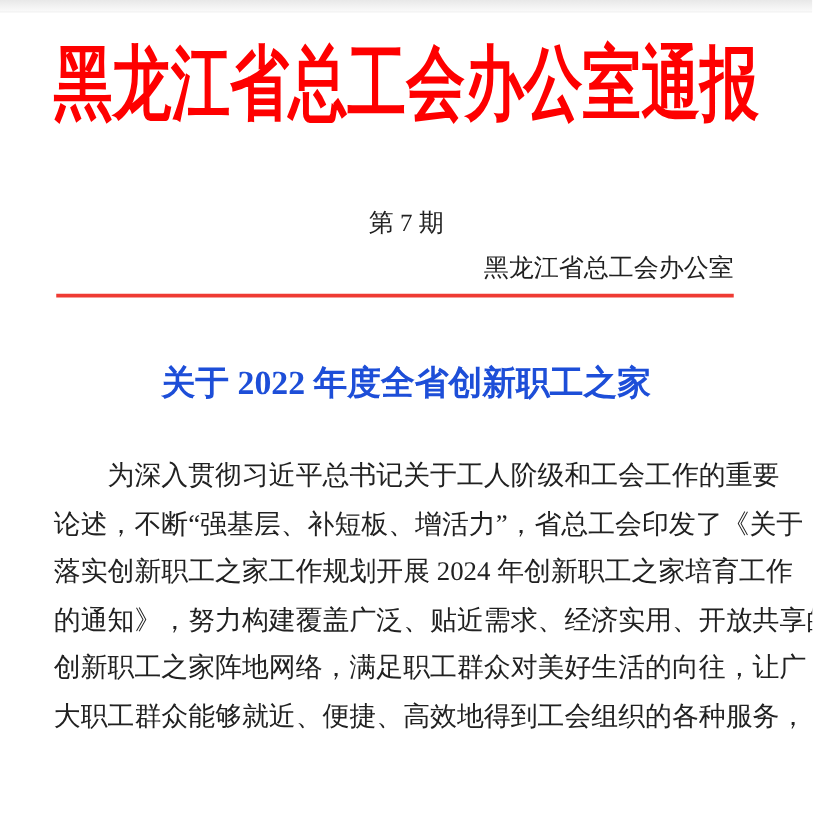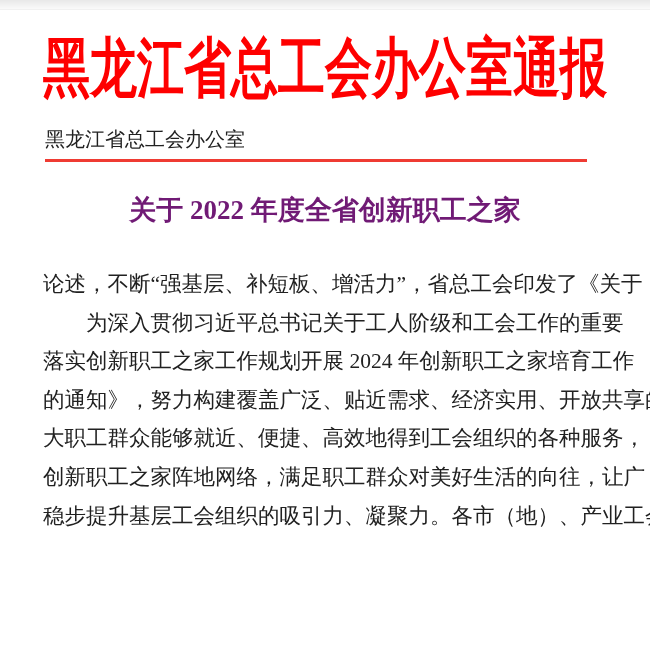--- a/index.html
+++ b/index.html
@@ -43,28 +43,29 @@
     margin: 10px 63px 0 45px;
     padding-bottom: 7px;
     border-bottom: 3px solid #ef3b33;
   }
   .meta-row {
     display: flex;
     justify-content: space-between;
     align-items: flex-end;
     font-size: 20px;
     line-height: 26px;
+    flex-direction: column;
   }
   .doc-title {
-    margin-top: 26px;
+    margin-top: 46px;
     text-align: center;
     font-size: 27px;
     font-weight: bold;
     line-height: 45px;
-    color: #701a75;
+    color: #1d4ed8;
   }
   .body-text {
     margin: 32px 55px 0 43px;
     font-size: 21.5px;
     line-height: 38.6px;
   }
   .body-line {
     text-align: justify;
     text-align-last: justify;
     white-space: nowrap;
@@ -77,34 +78,35 @@
 <body>
 
 <div class="page">
 
   <div class="top-strip"></div>
 
   <div class="masthead">
     <span class="masthead-text" style="color: rgb(254, 0, 0);">黑龙江省总工会办公室通报</span>
   </div>
 
+  <div class="issue-line">第 7 期</div>
 
   <div class="meta-block" style="border-bottom-color: rgb(239, 59, 51);">
     <div class="meta-row">
       <span>黑龙江省总工会办公室</span>
     </div>
   </div>
 
   <div class="doc-title">
     <div>关于 2022 年度全省创新职工之家</div>
   </div>
 
   <div class="body-text">
+    <div class="body-line first">为深入贯彻习近平总书记关于工人阶级和工会工作的重要</div>
     <div class="body-line">论述，不断“强基层、补短板、增活力”，省总工会印发了《关于</div>
-    <div class="body-line first">为深入贯彻习近平总书记关于工人阶级和工会工作的重要</div>
     <div class="body-line">落实创新职工之家工作规划开展 2024 年创新职工之家培育工作</div>
     <div class="body-line">的通知》，努力构建覆盖广泛、贴近需求、经济实用、开放共享的</div>
+    <div class="body-line">创新职工之家阵地网络，满足职工群众对美好生活的向往，让广</div>
     <div class="body-line">大职工群众能够就近、便捷、高效地得到工会组织的各种服务，</div>
-    <div class="body-line">创新职工之家阵地网络，满足职工群众对美好生活的向往，让广</div>
     <div class="body-line">稳步提升基层工会组织的吸引力、凝聚力。各市（地）、产业工会</div>
   </div>
 
 </div>
 
 </body></html>

